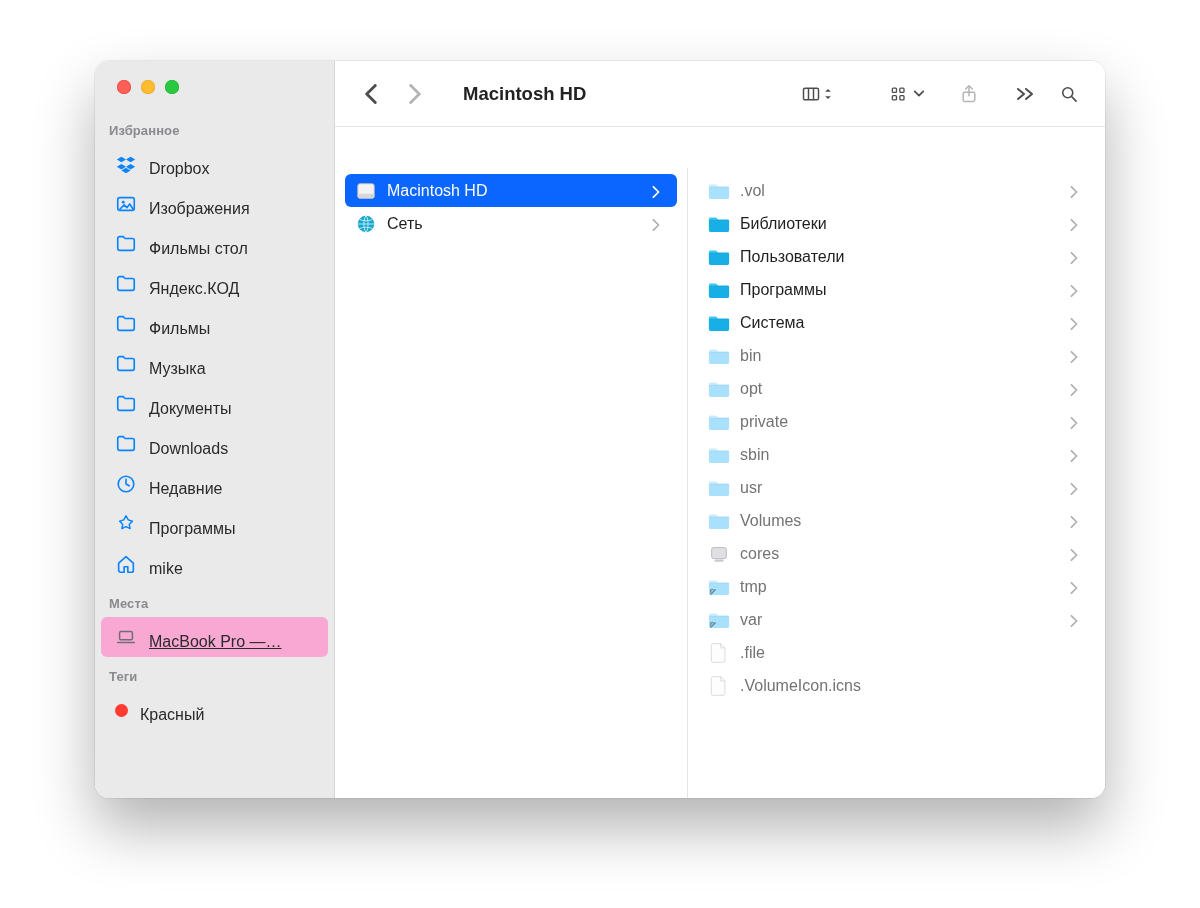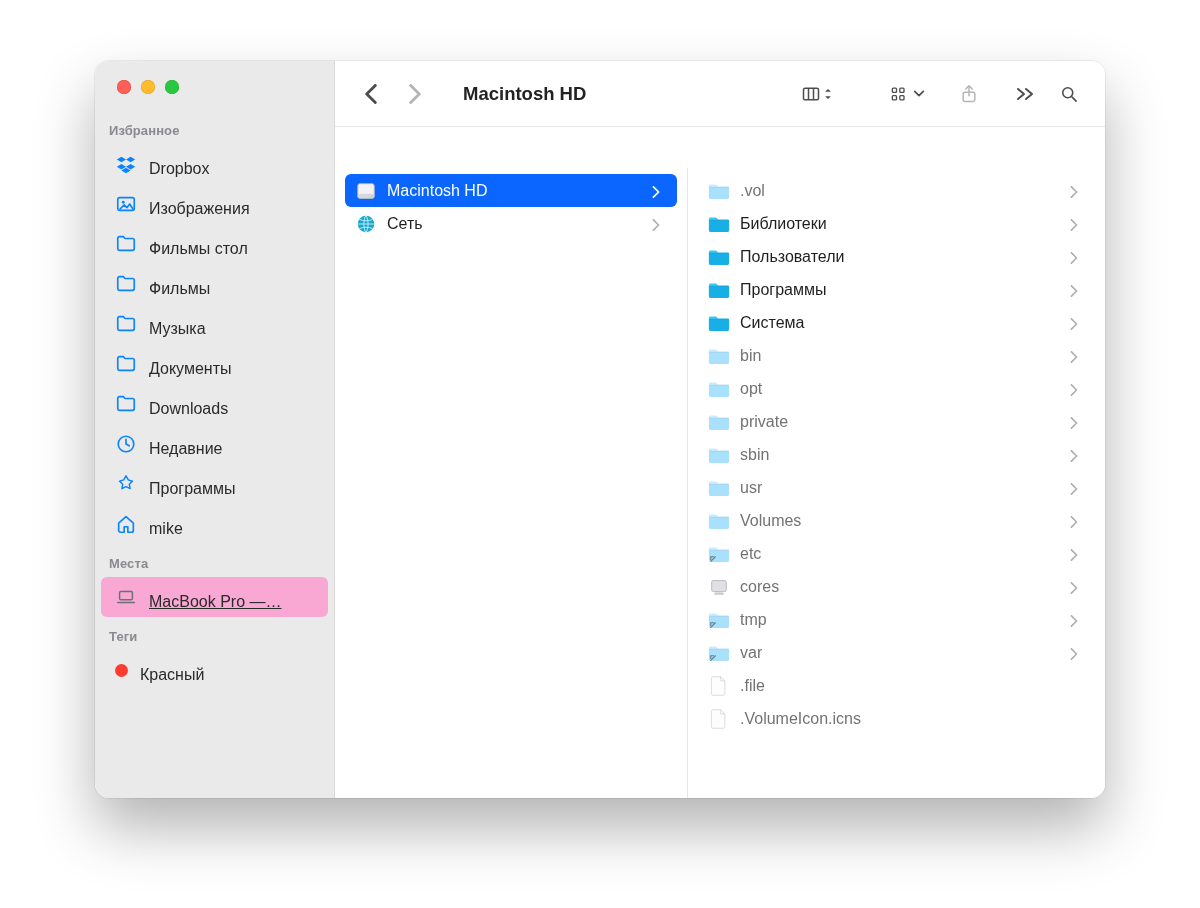--- a/index.html
+++ b/index.html
@@ -319,20 +319,28 @@
               </svg>
             </span>
             <span class="side-text">Фильмы стол</span>
           </div>
           <div class="side-item">
             <span class="side-icon" style="color:#0a84ff">
               <svg viewBox="0 0 24 24">
                 <use href="#ic-folder-outline"></use>
               </svg>
             </span>
+            <span class="side-text">Яндекс.КОД</span>
+          </div>
+          <div class="side-item">
+            <span class="side-icon" style="color:#0a84ff">
+              <svg viewBox="0 0 24 24">
+                <use href="#ic-folder-outline"></use>
+              </svg>
+            </span>
             <span class="side-text">Фильмы</span>
           </div>
           <div class="side-item">
             <span class="side-icon" style="color:#0a84ff">
               <svg viewBox="0 0 24 24">
                 <use href="#ic-folder-outline"></use>
               </svg>
             </span>
             <span class="side-text">Музыка</span>
           </div>
@@ -594,31 +602,20 @@
                 <svg viewBox="0 0 24 20">
                   <use href="#folder"></use>
                 </svg>
               </span>
               <span class="label">Volumes</span>
               <span class="chev"><svg viewBox="0 0 10 14">
                   <use href="#chev-right"></use>
                 </svg></span>
             </div>
             <div class="row muted">
-              <span class="icon20 folder-icon folder-fade">
-                <svg viewBox="0 0 24 20">
-                  <use href="#folder-alias"></use>
-                </svg>
-              </span>
-              <span class="label">etc</span>
-              <span class="chev"><svg viewBox="0 0 10 14">
-                  <use href="#chev-right"></use>
-                </svg></span>
-            </div>
-            <div class="row muted">
               <span class="icon20">
                 <svg viewBox="0 0 24 24">
                   <use href="#mount"></use>
                 </svg>
               </span>
               <span class="label">cores</span>
               <span class="chev"><svg viewBox="0 0 10 14">
                   <use href="#chev-right"></use>
                 </svg></span>
             </div>

